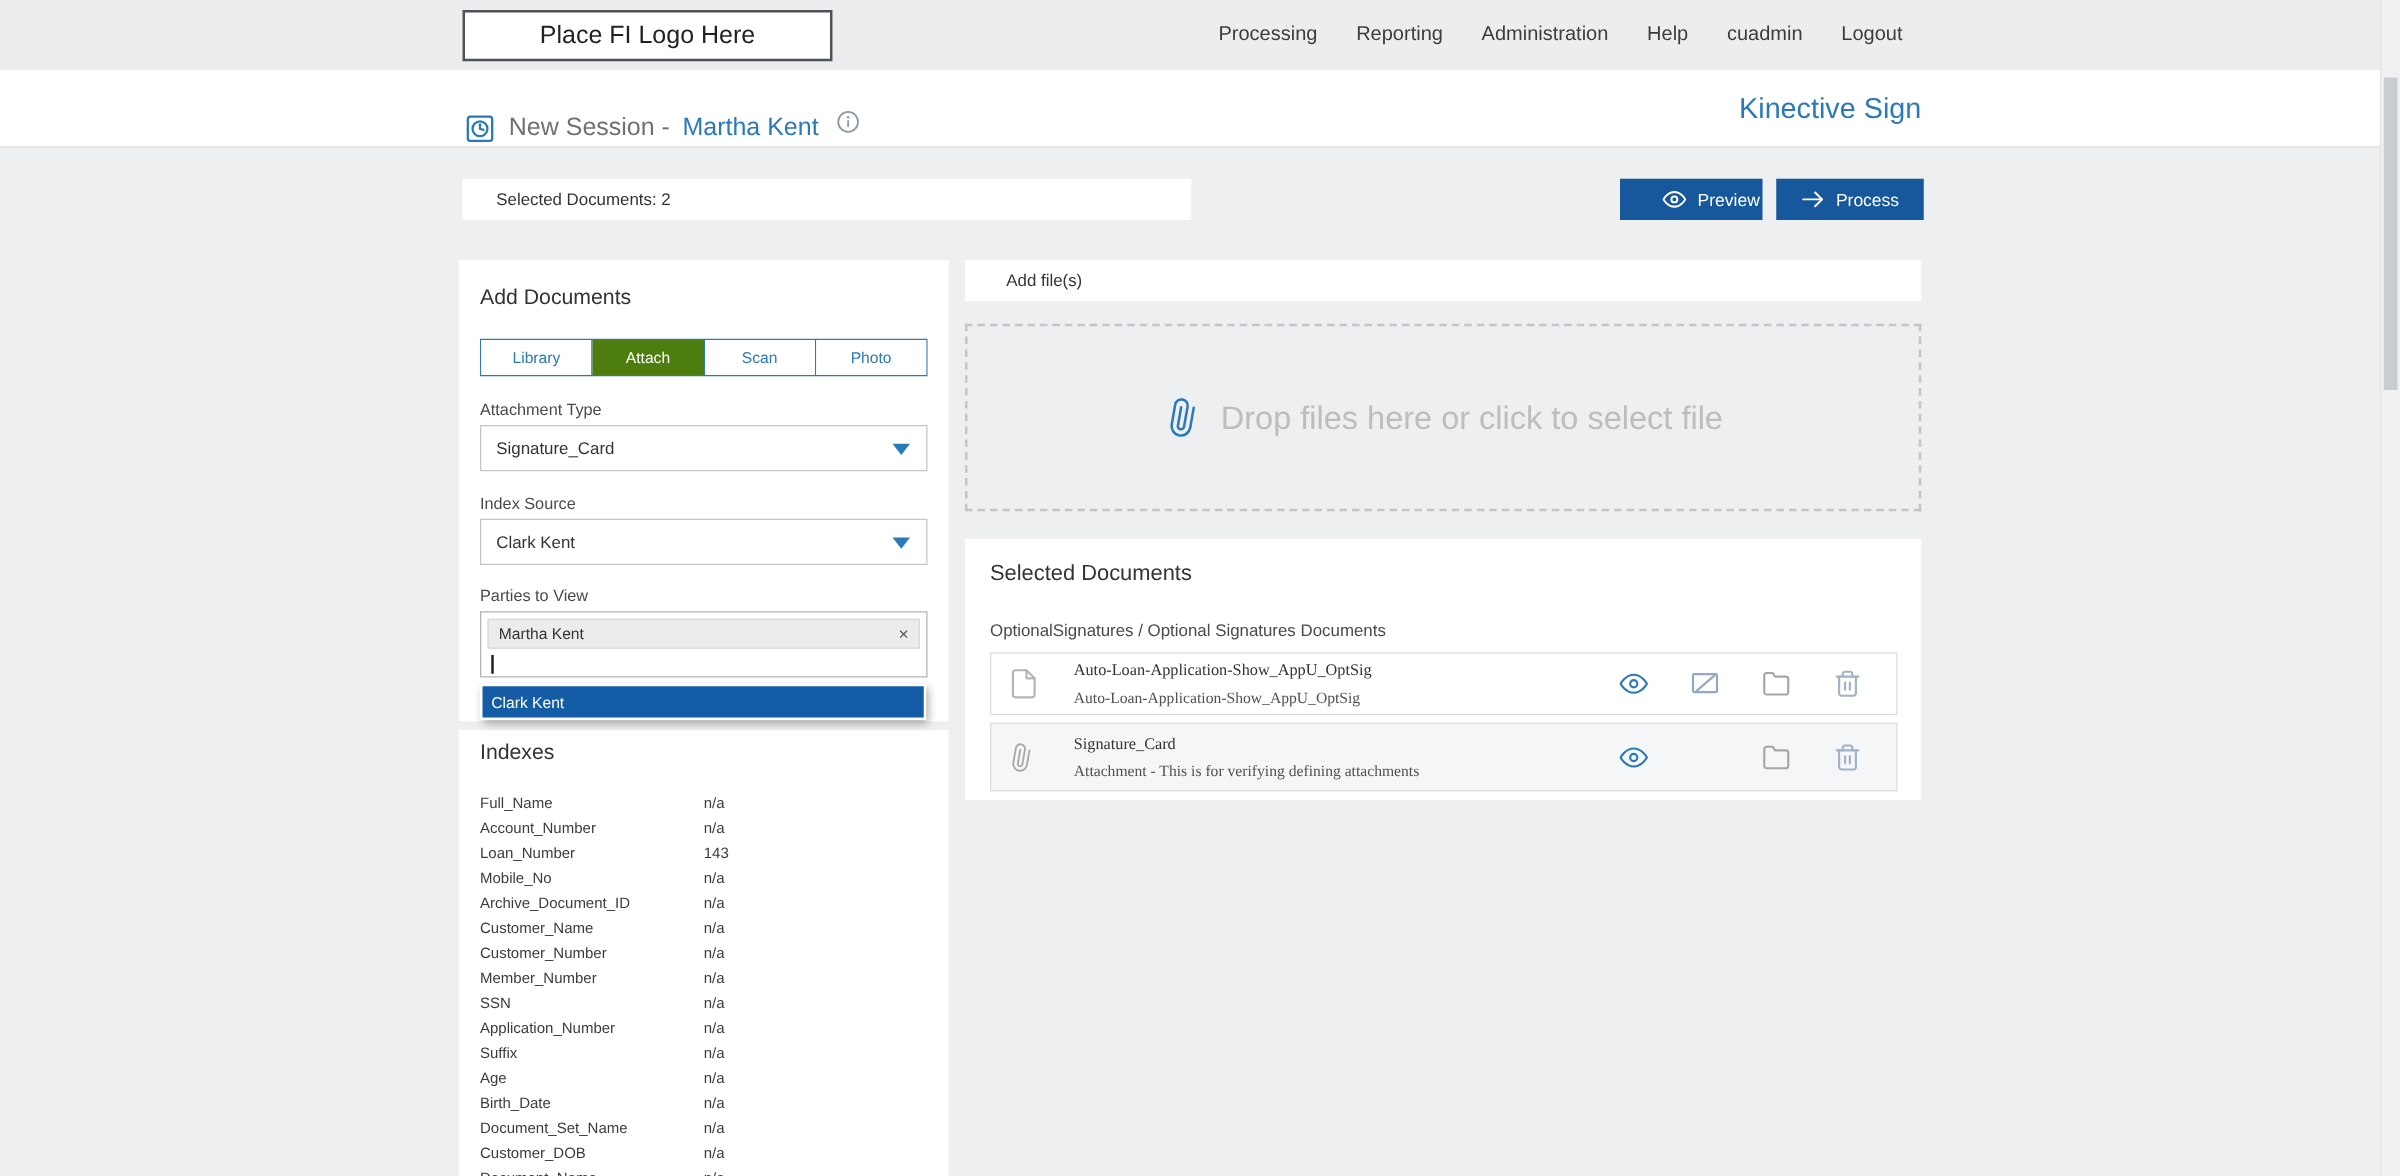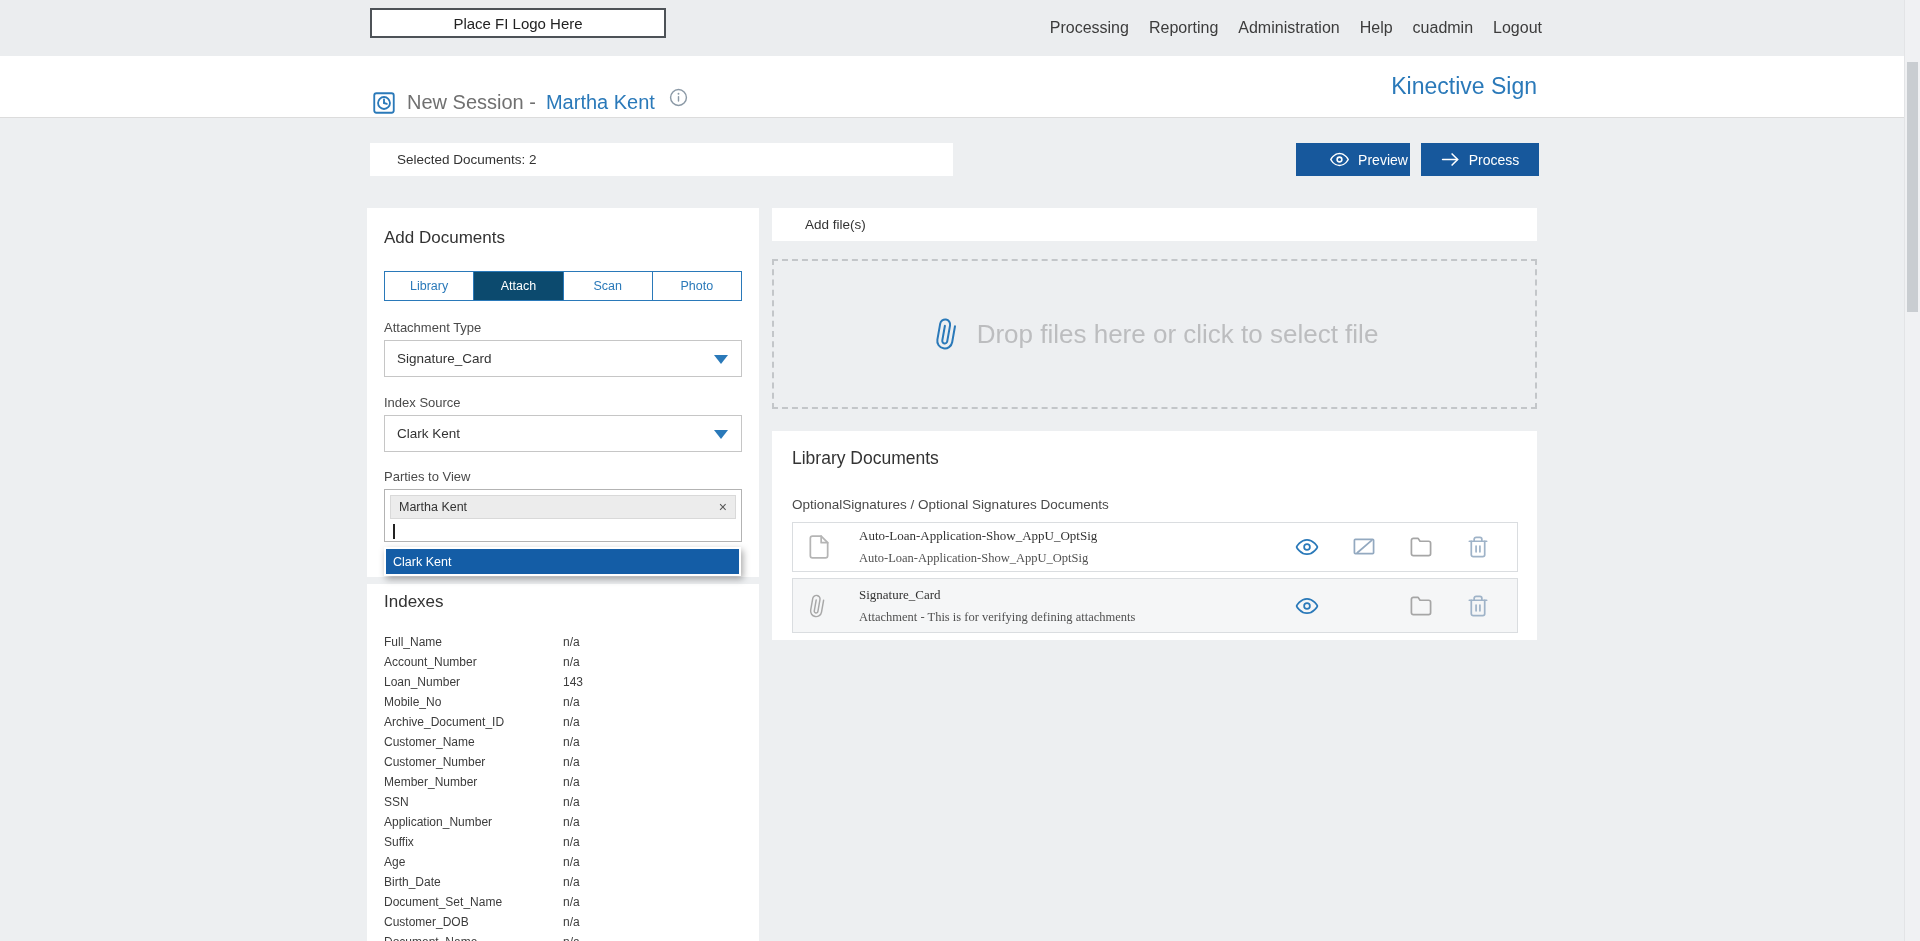--- a/index.html
+++ b/index.html
@@ -6,25 +6,25 @@
   html,body { background:#dfe1e4; }
   .screen {
     position:relative; width:1920px; height:941px; overflow:hidden;
     background:#edeff1; font-family:"Liberation Sans","DejaVu Sans",sans-serif;
   }
   svg { display:block; }
 
   
   .navbar { position:absolute; left:0; top:0; width:100%; height:56px; background:#ebedef; }
   .logo-box {
-    position:absolute; left:370px; top:8px; width:296px; height:30px;
+    position:absolute; left:370px; top:8px; width:296px; height:41px;
     background:#fff; border:2px solid #4d5257; display:flex; align-items:center; justify-content:center;
-    font-size:15px; color:#222;
-  }
-  .nav-links { position:absolute; right:378px; top:0; height:56px; display:flex; align-items:center; gap:20px; }
+    font-size:20px; color:#222;
+  }
+  .nav-links { position:absolute; right:398px; top:0; height:56px; display:flex; align-items:center; gap:31px; }
   .nav-link { font-size:16px; color:#3c3c3c; cursor:pointer; white-space:nowrap; }
 
   
   .header { position:absolute; left:0; top:56px; width:100%; height:62px; background:#fff; border-bottom:1px solid #dcdcdc; }
   .header-left { position:absolute; left:371px; top:0; height:100%; display:flex; align-items:center; gap:10px;margin-top:16px; }
   .session-icon { width:26px; height:26px; color:#2a79b9; }
   .session-label { font-size:20px; color:#707070; }
   .customer-name { font-size:20px; color:#2a79b9; }
   .info-icon { width:19px; height:19px; color:#8b99a6; margin-left:4px; margin-top:-10px; cursor:pointer; }
   .app-title { position:absolute; right:383px; top:0; height:100%; display:flex; align-items:center; font-size:23px; color:#2a79b9; }
@@ -46,21 +46,21 @@
   .card { position:absolute; background:#fff; }
   .card-add { left:367px; top:208px; width:392px; height:369px; }
   .card-title { position:absolute; left:17px; top:20px; font-size:17px; color:#333; }
 
   .tabs { position:absolute; left:17px; top:63px; width:358px; height:30px; display:flex; border:1px solid #2a79b9; }
   .tab {
     flex:1; display:flex; align-items:center; justify-content:center;
     font-size:12.5px; color:#2a79b9; background:#fff; border-right:1px solid #2a79b9; cursor:pointer;
   }
   .tab:last-child { border-right:none; }
-  .tab.active { background:#0c4a6e; color:#fff; }
+  .tab.active { background:#4d7c0f; color:#fff; }
 
   .field-label { position:absolute; left:17px; font-size:13px; color:#4a4a4a; }
   .lbl-attachment { top:112px; }
   .lbl-index-source { top:187px; }
   .lbl-parties { top:261px; }
   .select {
     position:absolute; left:17px; width:358px; height:37px; border:1px solid #c6c6c6; background:#fff;
     display:flex; align-items:center; padding-left:12px; font-size:13.5px; color:#333; cursor:pointer;
   }
   .sel-attachment { top:132px; }
@@ -293,21 +293,21 @@
   </div>
 
   <div class="dropzone">
     <svg class="clip" viewBox="0 0 24 24" fill="none" stroke="currentColor" stroke-width="1.6" stroke-linecap="round" stroke-linejoin="round">
       <path d="M21.44 11.05l-9.19 9.19a6 6 0 0 1-8.49-8.49l9.19-9.19a4 4 0 1 1 5.66 5.66l-9.2 9.19a2 2 0 0 1-2.83-2.83l8.49-8.48"></path>
     </svg>
     <span class="dropzone-text">Drop files here or click to select file</span>
   </div>
 
   <section class="card panel-docs">
-    <h2 class="card-title" style="font-weight:normal;">Library Documents</h2>
+    <h2 class="card-title" style="font-weight:normal;">Selected Documents</h2>
     <div class="group-label">OptionalSignatures / Optional Signatures Documents</div>
 
     <div class="doc-row doc-row-1">
       <svg class="doc-type-icon" viewBox="0 0 24 24" fill="none" stroke="currentColor" stroke-width="1.6" stroke-linecap="round" stroke-linejoin="round">
         <path d="M14 2H6a2 2 0 0 0-2 2v16a2 2 0 0 0 2 2h12a2 2 0 0 0 2-2V8z"></path>
         <polyline points="14 2 14 8 20 8"></polyline>
       </svg>
       <div class="doc-texts">
         <span class="doc-title">Auto-Loan-Application-Show_AppU_OptSig</span>
         <span class="doc-subtitle">Auto-Loan-Application-Show_AppU_OptSig</span>

